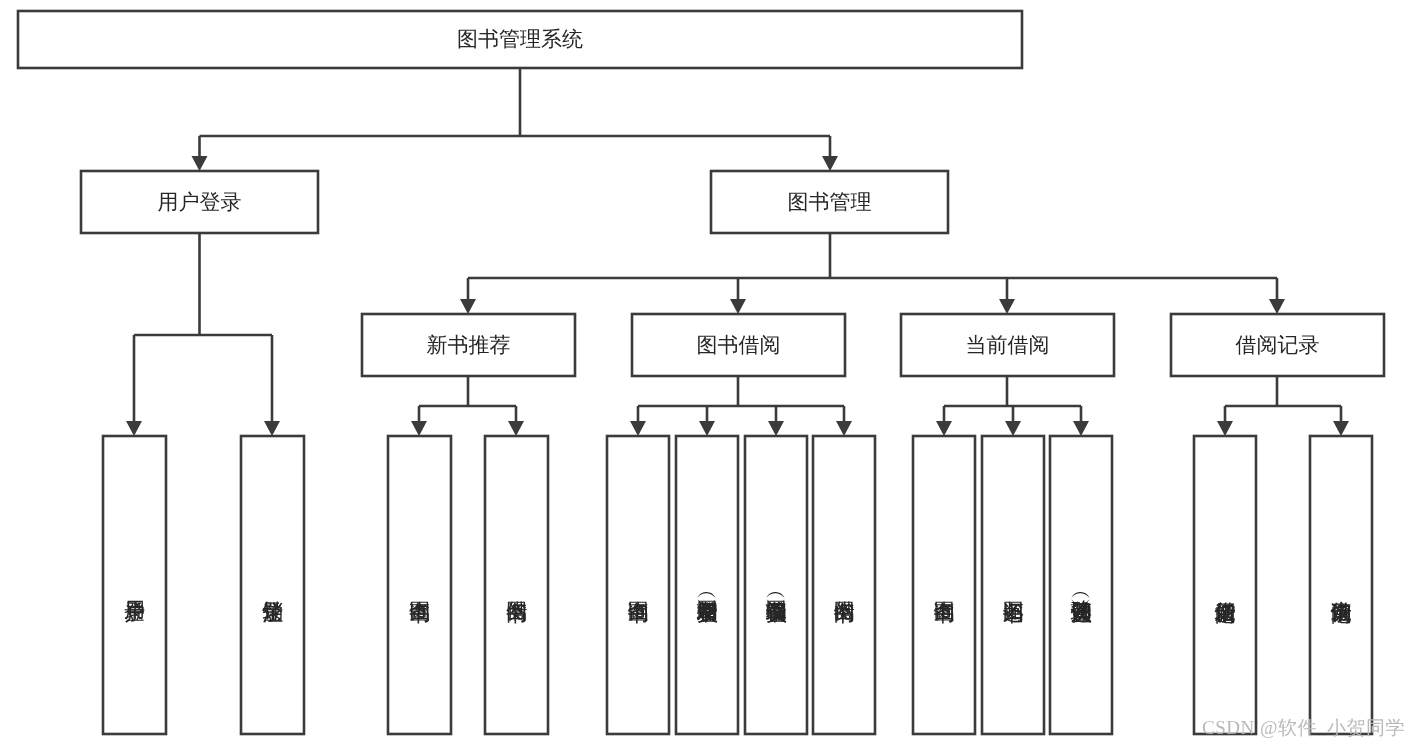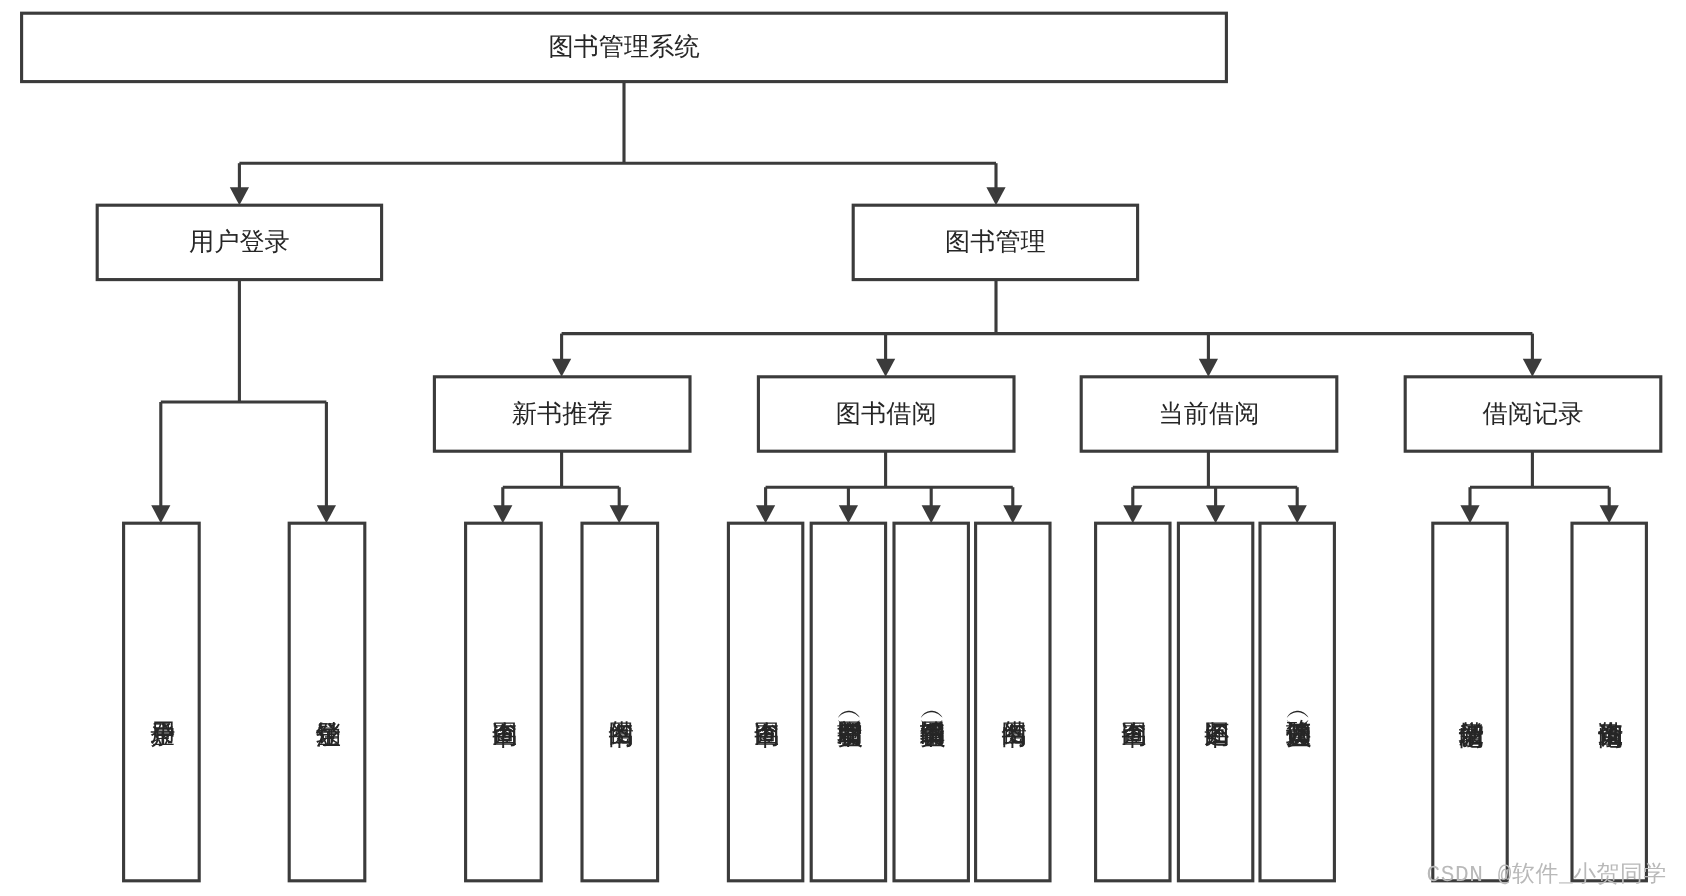--- a/index.html
+++ b/index.html
@@ -61,23 +61,23 @@
   }
   .leaf-label-wrap {
     width: 100%;
     height: 100%;
     display: flex;
     align-items: center;
     justify-content: center;
   }
   .watermark {
     position: absolute;
-    right: 16px;
+    right: 0;
     bottom: 6px;
-    font-family: Liberation Mono, monospace;
+    font-family: Liberation Serif, serif;
     font-size: 19px;
     color: #b9b9b9;
     letter-spacing: 0.5px;
     user-select: none;
     white-space: nowrap;
   }
 </style>
 </head>
 <body>
 

